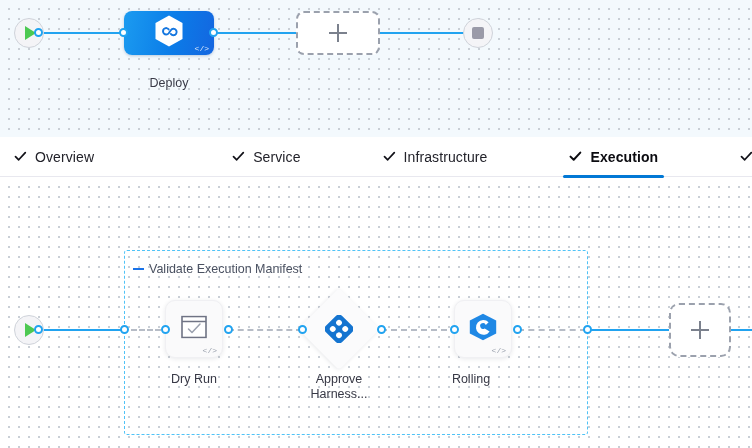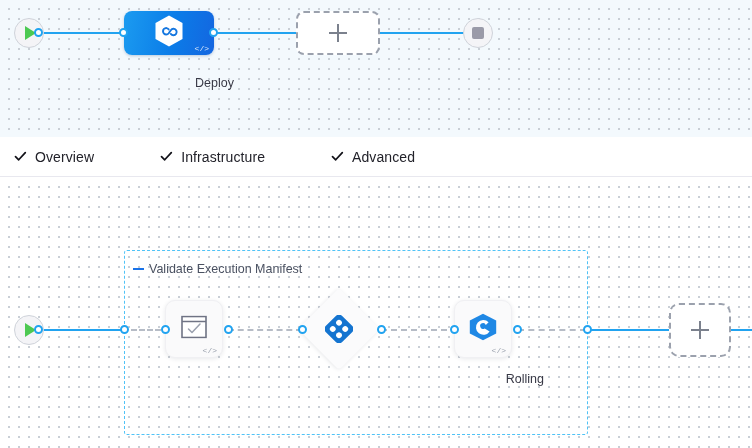--- a/index.html
+++ b/index.html
@@ -27,21 +27,21 @@
   .tabbar {
     position: absolute; left: 0; top: 137px; width: 752px; height: 40px;
     background: #ffffff;
     border-bottom: 1px solid #e8e8ef;
     display: flex; align-items: center;
   }
   .tab {
     position: relative;
     height: 40px;
     display: flex; align-items: center; gap: 8px;
-    padding: 0 12px;
+    padding: 0 20px;
     cursor: pointer;
     white-space: nowrap;
     text-align: center;
   }
   .tab .tab-label {
     font-size: 14px; color: #22222a; letter-spacing: .1px;
   }
   .tab.active .tab-label { font-weight: 600; color: #0b0b10; }
   .tab .chk {
     width: 13px; height: 13px; display: block;
@@ -126,21 +126,21 @@
     position: relative; width: 18px; height: 18px;
   }
   .plus::before, .plus::after {
     content: ""; position: absolute; background: #7b818d;
   }
   .plus::before { left: 0; top: 8px; width: 18px; height: 2px; }
   .plus::after  { top: 0; left: 8px; height: 18px; width: 2px; }
 
   .node-label {
     position: absolute;
-    text-align: right;
+    text-align: center;
     font-size: 12.5px;
     color: #383946;
     line-height: 15px;
   }
   .node-label.muted { color: #686f7d; }
 
   
   .step-node {
     position: absolute;
     width: 58px; height: 58px;
@@ -228,31 +228,49 @@
     <div class="tab" style="padding-left:14px;">
       <span class="chk">
         <svg width="13" height="13" viewBox="0 0 13 13">
             <path d="M1.5 6.6 L4.7 9.8 L11.3 2.6" fill="none" stroke="#111118" stroke-width="1.7" stroke-linecap="round" stroke-linejoin="round"></path>
           </svg>
       </span>
       <span class="tab-label">Overview</span>
 
     </div>
 
+    <div class="tab" style="margin-left:98px;">
+      <span class="chk">
+        <svg width="13" height="13" viewBox="0 0 13 13">
+            <path d="M1.5 6.6 L4.7 9.8 L11.3 2.6" fill="none" stroke="#111118" stroke-width="1.7" stroke-linecap="round" stroke-linejoin="round"></path>
+          </svg>
+      </span>
+      <span class="tab-label">Service</span>
+
+    </div>
 
     <div class="tab" style="margin-left:42px;">
       <span class="chk">
         <svg width="13" height="13" viewBox="0 0 13 13">
             <path d="M1.5 6.6 L4.7 9.8 L11.3 2.6" fill="none" stroke="#111118" stroke-width="1.7" stroke-linecap="round" stroke-linejoin="round"></path>
           </svg>
       </span>
       <span class="tab-label">Infrastructure</span>
 
     </div>
 
+    <div class="tab active" style="margin-left:42px;">
+      <span class="chk">
+        <svg width="13" height="13" viewBox="0 0 13 13">
+            <path d="M1.5 6.6 L4.7 9.8 L11.3 2.6" fill="none" stroke="#0b0b10" stroke-width="2" stroke-linecap="round" stroke-linejoin="round"></path>
+          </svg>
+      </span>
+      <span class="tab-label">Execution</span>
+      <span class="underline"></span>
+    </div>
 
     <div class="tab" style="margin-left:42px;">
       <span class="chk">
         <svg width="13" height="13" viewBox="0 0 13 13">
             <path d="M1.5 6.6 L4.7 9.8 L11.3 2.6" fill="none" stroke="#111118" stroke-width="1.7" stroke-linecap="round" stroke-linejoin="round"></path>
           </svg>
       </span>
       <span class="tab-label">Advanced</span>
 
     </div>
@@ -287,48 +305,51 @@
         <svg width="26" height="23" viewBox="0 0 26 23">
           <rect x="1" y="1" width="24" height="21" fill="#ffffff" stroke="#6f7384" stroke-width="1.6"></rect>
           <line x1="1" y1="6" x2="25" y2="6" stroke="#6f7384" stroke-width="1.6"></line>
           <path d="M7.5 13.5 L11 17 L19 8.5" fill="none" stroke="#9aa0ae" stroke-width="1.5" stroke-linecap="round" stroke-linejoin="round"></path>
         </svg>
       </span>
       <span class="codebadge dark">&lt;/&gt;</span>
     </div>
     <div class="port" style="left:161px; top:147px;"></div>
     <div class="port" style="left:224px; top:147px;"></div>
+    <div class="node-label" style="left:144px; top:194px; width:100px;">Dry Run</div>
 
     <div class="diamond-node" style="left:310px; top:122px;"></div>
     <span class="diamond-ico" style="left:339px; top:151px;">
       <svg width="28" height="28" viewBox="0 0 28 28" style="display:block;transform:translate(-50%,-50%);position:absolute;">
         <g transform="rotate(45 14 14)">
           <rect x="2.5" y="2.5" width="23" height="23" rx="4.5" fill="#1474d0"></rect>
           <circle cx="9.6" cy="9.6" r="2.9" fill="#ffffff"></circle>
           <circle cx="18.4" cy="9.6" r="2.9" fill="#ffffff"></circle>
           <circle cx="9.6" cy="18.4" r="2.9" fill="#ffffff"></circle>
           <circle cx="18.4" cy="18.4" r="2.9" fill="#ffffff"></circle>
         </g>
       </svg>
     </span>
     <div class="port" style="left:298px; top:147px;"></div>
     <div class="port" style="left:377px; top:147px;"></div>
+    <div class="node-label" style="left:289px; top:194px; width:100px;">Approve</div>
+    <div class="node-label" style="left:289px; top:209px; width:100px;">Harness...</div>
 
     <div class="step-node" style="left:454px; top:122px;">
       <span class="ico">
         <svg width="30" height="28" viewBox="0 0 30 28">
           <path d="M15 0.8 L28.2 7.5 L28.2 20.5 L15 27.2 L1.8 20.5 L1.8 7.5 Z" fill="#1f88e5"></path>
           <path d="M20.6 9.2 a7.4 7.4 0 1 0 1.0 9.2 l-4.9 -3.0 a2.9 2.9 0 1 1 1.1 -3.5 z" fill="#ffffff"></path>
           <path d="M17.3 13.2 a3.0 3.0 0 0 1 3.0 3.0 l4.4 0 a7.4 7.4 0 0 0 -7.4 -7.4 z" fill="#ffffff" opacity="0"></path>
         </svg>
       </span>
       <span class="codebadge dark">&lt;/&gt;</span>
     </div>
     <div class="port" style="left:450px; top:147px;"></div>
     <div class="port" style="left:513px; top:147px;"></div>
-    <div class="node-label" style="left:444px; top:194px; width:100px;">Rolling</div>
+    <div class="node-label" style="left:421px; top:194px; width:100px;">Rolling</div>
 
     <div class="add-node step" style="left:669px; top:125px;">
       <span class="plus"></span>
     </div>
   </div>
 
 </div>
 
 </body></html>

